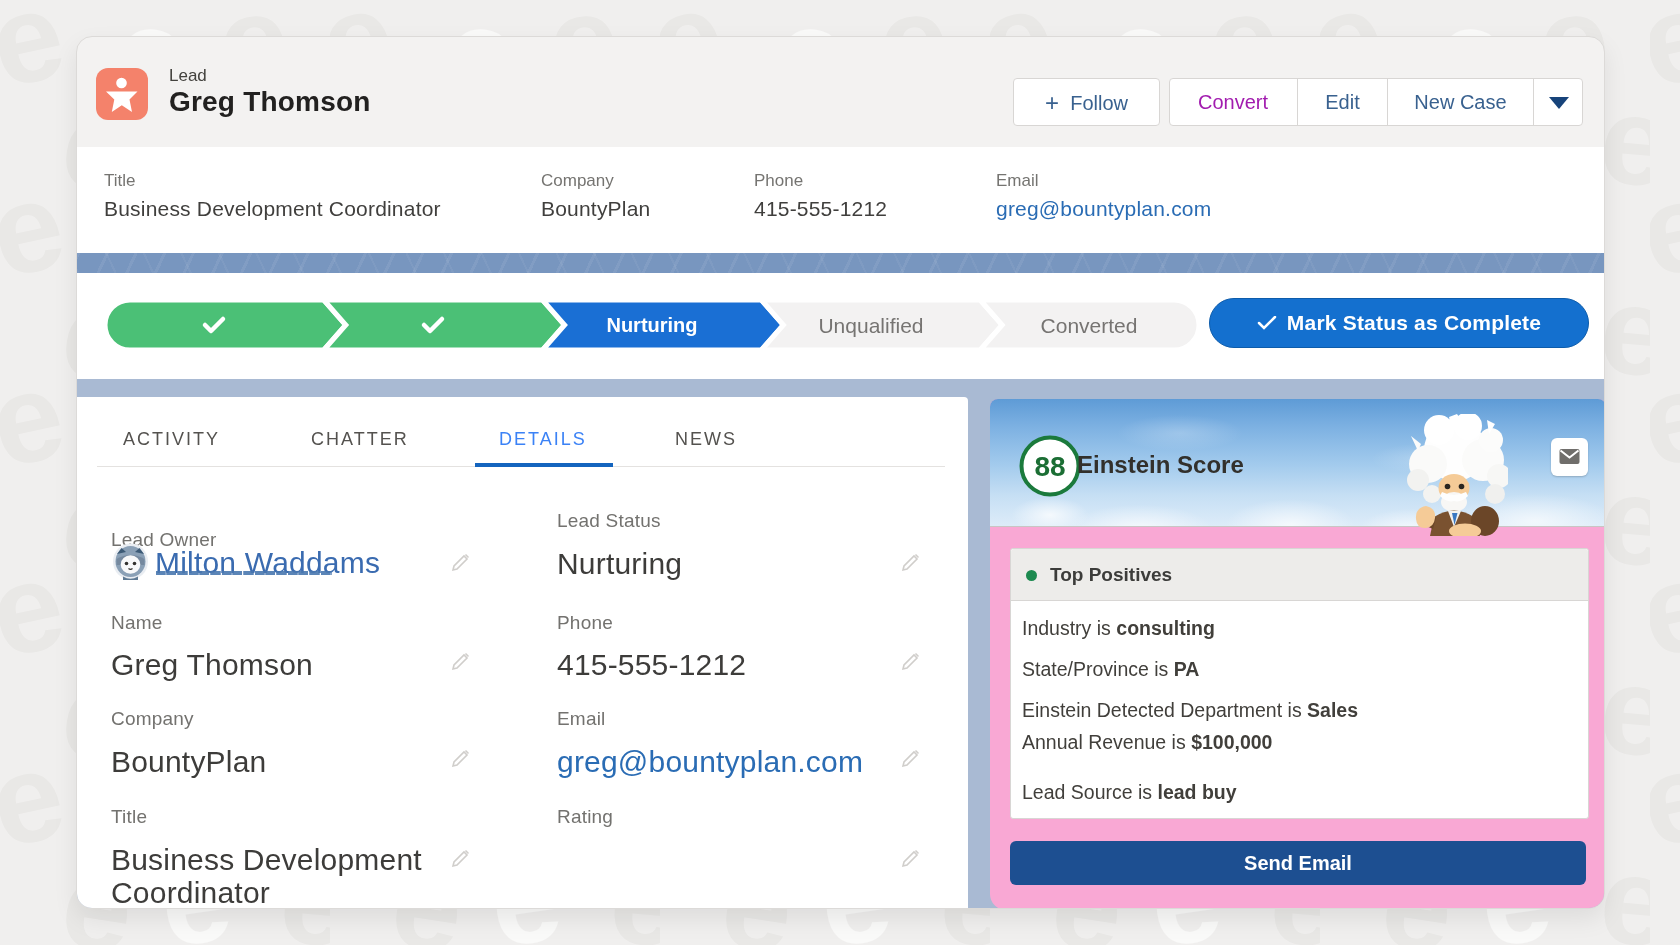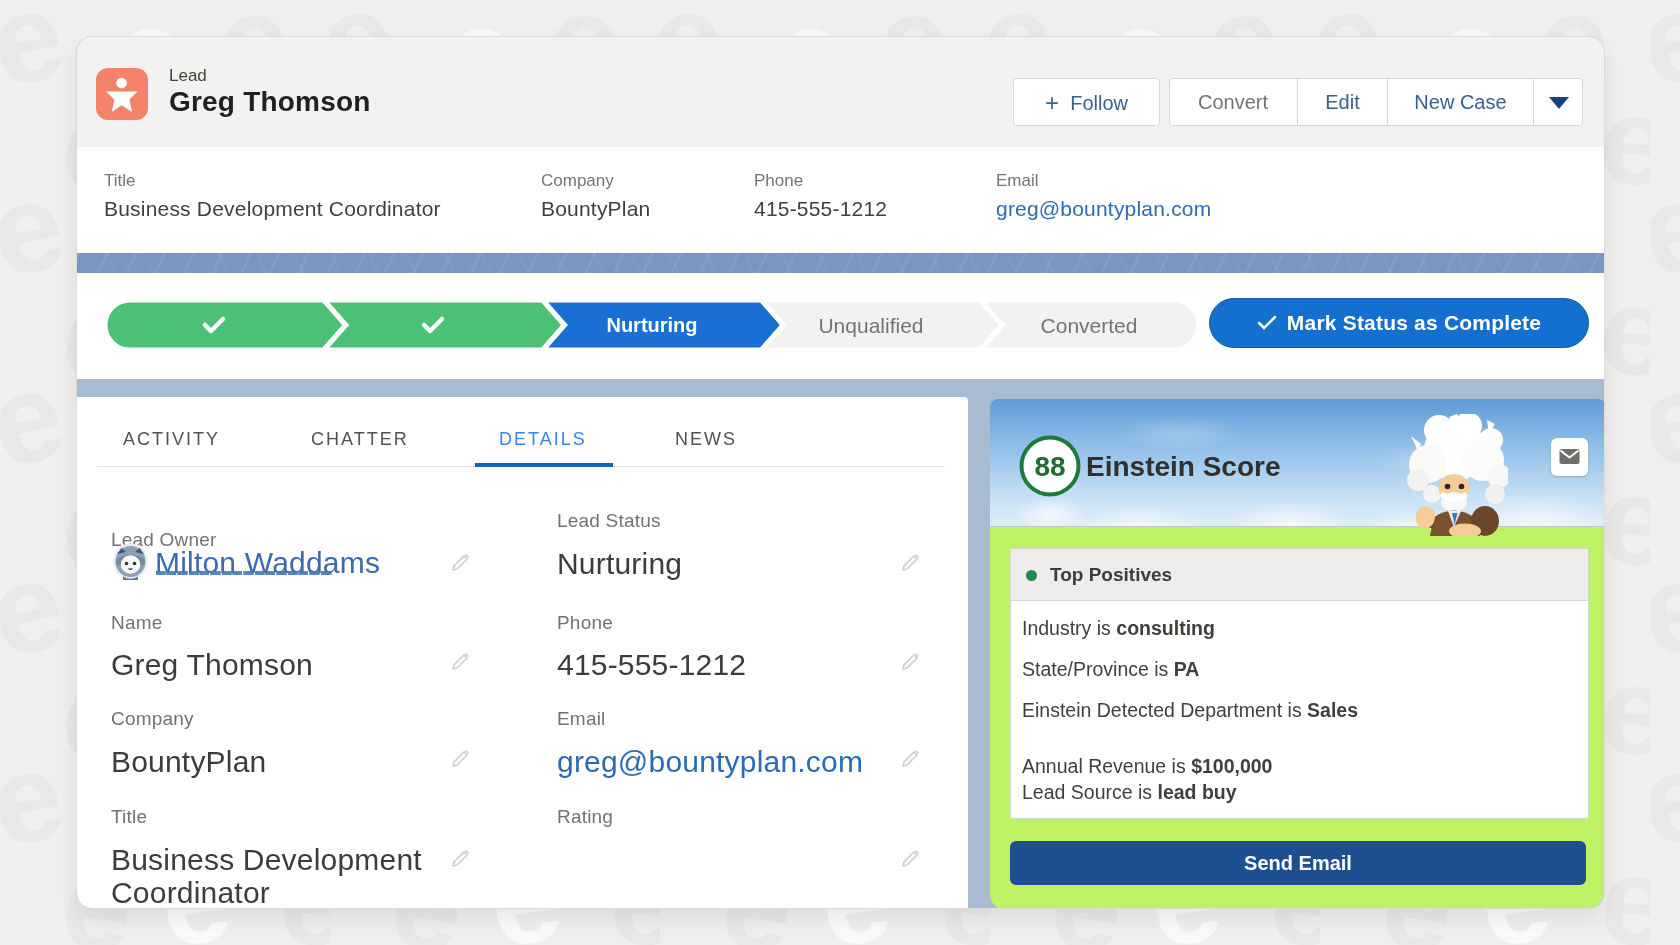--- a/index.html
+++ b/index.html
@@ -25,21 +25,21 @@
   .ivalue { font-size:21px; color:#403f3d; position:absolute; top:50px; letter-spacing:0.2px; }
   
   #stripe { position:absolute; left:0; top:216px; width:1527px; height:20px; background:#7896bf; background-image:repeating-linear-gradient(115deg, rgba(255,255,255,0.07) 0 3px, rgba(255,255,255,0) 3px 26px), repeating-linear-gradient(65deg, rgba(255,255,255,0.05) 0 2px, rgba(255,255,255,0) 2px 34px); }
   
   #pathsec { position:absolute; left:0; top:236px; width:1527px; height:106px; background:#fff; }
   
   #lowerblue { position:absolute; left:0; top:342px; width:1527px; height:531px; background:#a9bad3; }
   
   #leftpanel { position:absolute; left:0px; top:360px; width:891px; height:513px; background:#fff; border-radius:0 4px 0 16px; }
   
-  #rightcard { position:absolute; left:913px; top:362px; width:616px; height:511px; background:#bef264; border-radius:8px 8px 16px 16px; overflow:hidden; }
+  #rightcard { position:absolute; left:913px; top:362px; width:616px; height:511px; background:#f9a8d4; border-radius:8px 8px 16px 16px; overflow:hidden; }
   .tab { position:absolute; top:32px; font-size:18px; letter-spacing:2px; color:#54524f; }
   .flabel { position:absolute; font-size:19px; color:#73726f; letter-spacing:0.2px; }
   .fvalue { position:absolute; font-size:30px; color:#3d3c3a; letter-spacing:0.2px; }
   
   #sky { position:absolute; left:0; top:0; width:616px; height:128px;
          background:
            radial-gradient(55px 26px at 60px 116px, rgba(255,255,255,0.75), rgba(255,255,255,0) 70%),
            radial-gradient(100px 34px at 150px 130px, rgba(255,255,255,0.7), rgba(255,255,255,0) 72%),
            radial-gradient(90px 36px at 300px 126px, rgba(255,255,255,0.7), rgba(255,255,255,0) 72%),
            radial-gradient(70px 28px at 420px 130px, rgba(255,255,255,0.65), rgba(255,255,255,0) 72%),
@@ -86,21 +86,21 @@
       <path d="M10 23.5 L41.5 23.5 L33.5 31.5 L36 44 L25.8 37.2 L15.8 44 L18.3 31.5 Z" fill="#fff"></path>
     </svg>
   </div>
   <div class="hlabel">Lead</div>
   <div class="hname">Greg Thomson</div>
 
   <div class="btn" style="left:936px; top:41px; width:147px; height:48px; line-height:46px;">
     <span style="font-size:24px; position:relative; top:1px;">+</span>&nbsp; Follow
   </div>
   <div class="btn" style="left:1092px; top:41px; width:414px; height:48px;"></div>
-  <div class="abs" style="left:1092px; top:41px; width:128px; height:48px; line-height:48px; text-align:center; color:#737373; font-size:20px;">Convert</div>
+  <div class="abs" style="left:1092px; top:41px; width:128px; height:48px; line-height:48px; text-align:center; color:#a21caf; font-size:20px;">Convert</div>
   <div class="abs" style="left:1220px; top:41px; width:90px; height:48px; line-height:48px; text-align:center; color:#39618f; font-size:20px; border-left:1px solid #d8d6d4;">Edit</div>
   <div class="abs" style="left:1310px; top:41px; width:146px; height:48px; line-height:48px; text-align:center; color:#39618f; font-size:20px; border-left:1px solid #d8d6d4;">New Case</div>
   <div class="abs" style="left:1456px; top:41px; width:50px; height:48px; border-left:1px solid #d8d6d4;">
     <svg width="50" height="48">
         <polygon points="15,19 35,19 25,31" fill="#17437a"></polygon>
       </svg>
   </div>
 
   <div id="inforow">
     <div class="ilabel" style="left:27px;">Title</div>
@@ -213,21 +213,21 @@
       </svg>
   </div>
 
   <div id="rightcard">
     <div id="sky"></div>
 
     <svg class="abs" style="left:29px; top:36px;" width="62" height="62">
       <circle cx="31" cy="31" r="28.5" fill="#fff" stroke="#1b7a3c" stroke-width="4"></circle>
       <text x="31" y="41" text-anchor="middle" font-size="28" font-weight="bold" fill="#1b6e34">88</text>
     </svg>
-    <div class="abs" style="left:96px; top:52px; font-size:28px; font-weight:bold; color:#32302c;">Einstein Score</div>
+    <div class="abs" style="left:87px; top:52px; font-size:24px; font-weight:bold; color:#32302c;">Einstein Score</div>
 
     <svg class="abs" style="left:417px; top:15px;" width="101" height="122" viewBox="0 0 101 122">
       <g>
 
         <circle cx="48" cy="36" r="31" fill="#fefefe"></circle>
         <circle cx="21" cy="50" r="19" fill="#fafaf9"></circle>
         <circle cx="76" cy="46" r="21" fill="#fbfbfa"></circle>
         <circle cx="32" cy="16" r="15" fill="#ffffff"></circle>
         <circle cx="61" cy="12" r="14" fill="#ffffff"></circle>
         <circle cx="84" cy="26" r="12" fill="#fcfcfb"></circle>
@@ -267,19 +267,19 @@
         </svg>
     </div>
 
     <div id="toppos">
       <div id="tophead"></div>
       <div class="abs" style="left:15px; top:21px; width:11px; height:11px; border-radius:50%; background:#1d8a50;"></div>
       <div class="abs" style="left:39px; top:15px; font-size:19px; font-weight:bold; color:#3c3c3a;">Top Positives</div>
       <div class="item" style="top:68px;">Industry is <b>consulting</b></div>
       <div class="item" style="top:109px;">State/Province is <b>PA</b></div>
       <div class="item" style="top:150px;">Einstein Detected Department is <b>Sales</b></div>
-      <div class="item" style="top:206px;">Annual Revenue is <b>$100,000</b></div>
+      <div class="item" style="top:182px;">Annual Revenue is <b>$100,000</b></div>
       <div class="item" style="top:232px;">Lead Source is <b>lead buy</b></div>
     </div>
 
     <div id="sendbtn">Send Email</div>
   </div>
 </div>
 
 </body></html>

